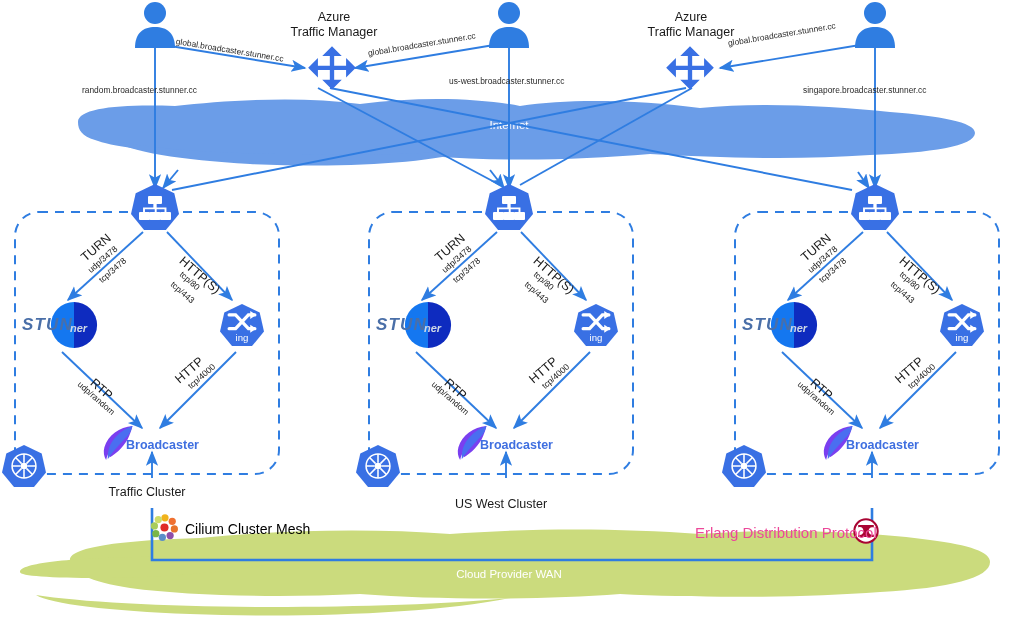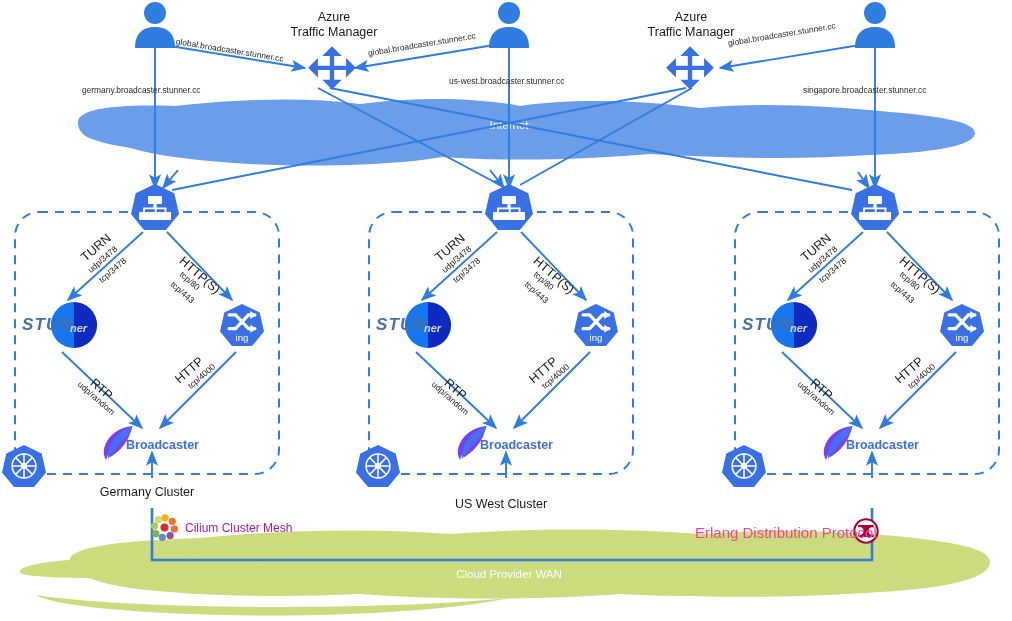--- a/index.html
+++ b/index.html
@@ -238,21 +238,21 @@
 </div>
 <div class="lbl" style="left:637px;top:10px;width:108px;text-align:center;font-size:12.5px;color:#1a1a1a;line-height:15px;">
   <span>Azure</span><br>
   <span>Traffic Manager</span>
 </div>
 
 <div class="lbl" style="left:176px;top:36px;font-size:8.4px;color:#2a2a2a;transform:rotate(9.3deg);transform-origin:left center;">global.broadcaster.stunner.cc</div>
 <div class="lbl" style="left:368px;top:48px;font-size:8.4px;color:#2a2a2a;transform:rotate(-9.3deg);transform-origin:left center;">global.broadcaster.stunner.cc</div>
 <div class="lbl" style="left:728px;top:38px;font-size:8.4px;color:#2a2a2a;transform:rotate(-9.3deg);transform-origin:left center;">global.broadcaster.stunner.cc</div>
 
-<div class="lbl" style="left:82px;top:85px;font-size:8.4px;color:#2a2a2a;">germany.broadcaster.stunner.cc</div>
+<div class="lbl" style="left:82px;top:85px;font-size:8.4px;color:#2a2a2a;">random.broadcaster.stunner.cc</div>
 <div class="lbl" style="left:449px;top:76px;font-size:8.4px;color:#2a2a2a;text-align:right;">us-west.broadcaster.stunner.cc</div>
 <div class="lbl" style="left:797px;top:85px;font-size:8.4px;color:#2a2a2a;padding-left:6px;">singapore.broadcaster.stunner.cc</div>
 
 <div class="lbl" style="left:83px;top:252px;font-size:12.5px;color:#1a1a1a;transform:rotate(-41deg);transform-origin:left center;">TURN</div>
 <div class="lbl" style="left:89px;top:266px;font-size:8.6px;color:#1a1a1a;transform:rotate(-41deg);transform-origin:left center;">udp/3478</div>
 <div class="lbl" style="left:100px;top:276px;font-size:8.6px;color:#1a1a1a;transform:rotate(-41deg);transform-origin:left center;">tcp/3478</div>
 
 <div class="lbl" style="left:181px;top:252px;font-size:12.5px;color:#1a1a1a;transform:rotate(41deg);transform-origin:left center;">HTTP(S)</div>
 <div class="lbl" style="left:181px;top:268px;font-size:8.6px;color:#1a1a1a;transform:rotate(41deg);transform-origin:left center;">tcp/80</div>
 <div class="lbl" style="left:172px;top:278px;font-size:8.6px;color:#1a1a1a;transform:rotate(41deg);transform-origin:left center;">tcp/443</div>
@@ -288,19 +288,19 @@
 <div class="lbl" style="left:812px;top:374px;font-size:12.5px;color:#1a1a1a;transform:rotate(41deg);transform-origin:left center;">RTP</div>
 <div class="lbl" style="left:799px;top:378px;font-size:8.6px;color:#1a1a1a;transform:rotate(41deg);transform-origin:left center;">udp/random</div>
 
 <div class="lbl" style="left:897px;top:374px;font-size:12.5px;color:#1a1a1a;transform:rotate(-41deg);transform-origin:left center;">HTTP</div>
 <div class="lbl" style="left:909px;top:382px;font-size:8.6px;color:#1a1a1a;transform:rotate(-41deg);transform-origin:left center;">tcp/4000</div>
 
 <div class="lbl" style="left:126px;top:438px;font-size:12.5px;color:#3f6fe0;font-weight:bold;">Broadcaster</div>
 <div class="lbl" style="left:480px;top:438px;font-size:12.5px;color:#3f6fe0;font-weight:bold;">Broadcaster</div>
 <div class="lbl" style="left:846px;top:438px;font-size:12.5px;color:#3f6fe0;font-weight:bold;">Broadcaster</div>
 
-<div class="lbl" style="left:15px;top:485px;width:264px;text-align:center;font-size:12.5px;color:#1a1a1a;">Germany Cluster</div>
+<div class="lbl" style="left:15px;top:485px;width:264px;text-align:center;font-size:12.5px;color:#1a1a1a;">Traffic Cluster</div>
 <div class="lbl" style="left:369px;top:485px;width:264px;text-align:center;font-size:12.5px;color:#1a1a1a;margin-top:12px;">US West Cluster</div>
 
-<div class="lbl" style="left:185px;top:521px;font-size:12px;color:#a21caf;">Cilium Cluster Mesh</div>
+<div class="lbl" style="left:185px;top:521px;font-size:14px;color:#000000;">Cilium Cluster Mesh</div>
 <div class="lbl" style="left:695px;top:524px;font-size:15px;color:#ec4899;">Erlang Distribution Protocol</div>
 
 </div>
 
 </body></html>

